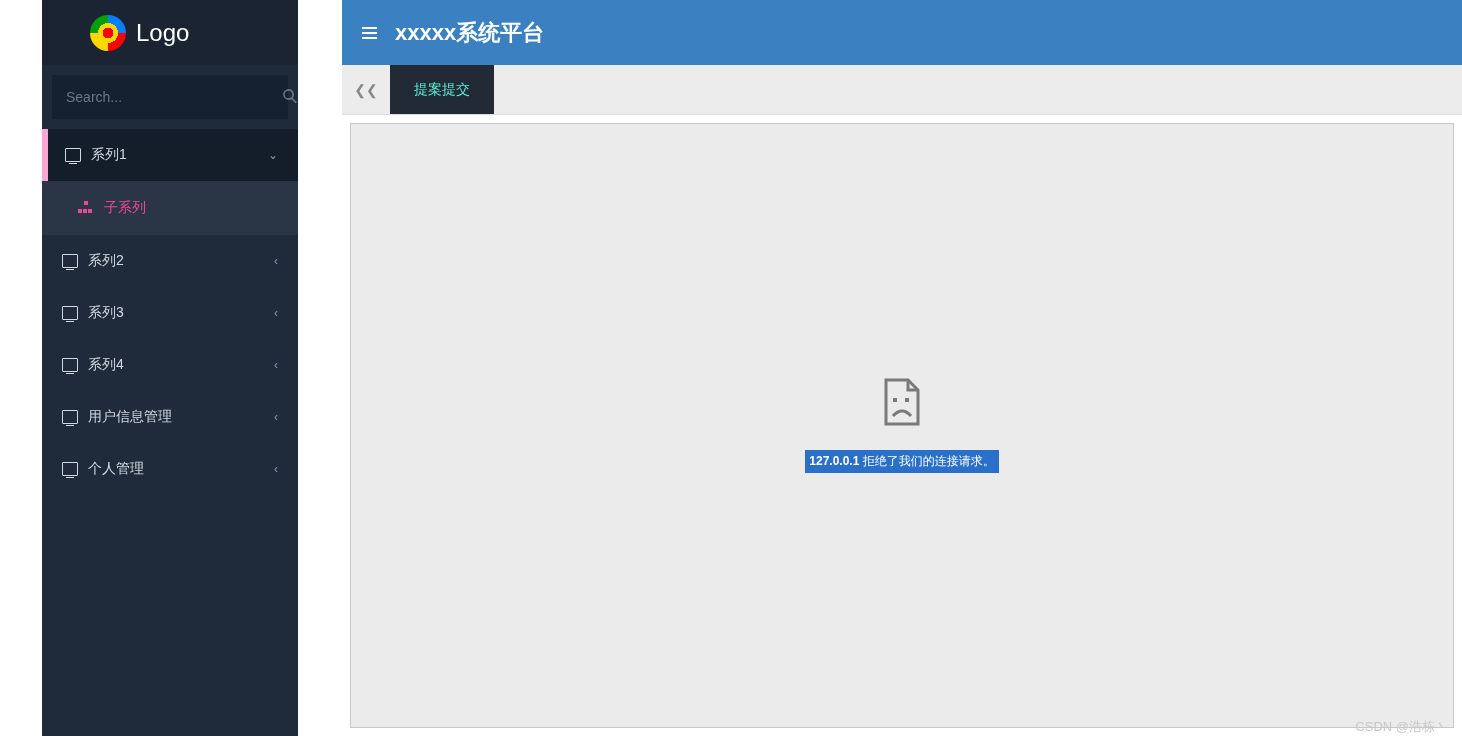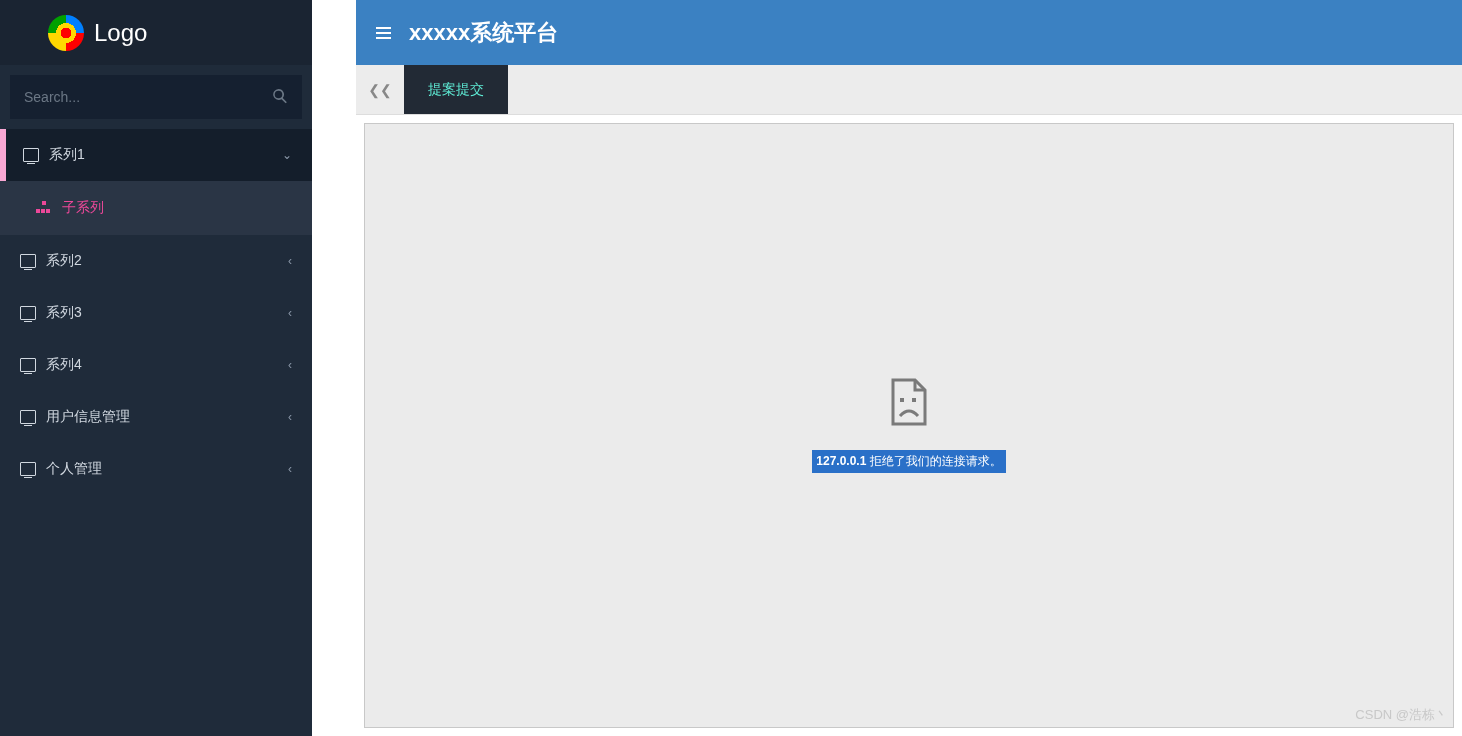--- a/index.html
+++ b/index.html
@@ -1,20 +1,20 @@
 <!DOCTYPE html>
 <html><head>
 <meta charset="utf-8">
 <style>
 * { margin: 0; padding: 0; box-sizing: border-box; }
 body { font-family: "Microsoft YaHei", Arial, sans-serif; font-size: 14px; overflow: hidden; }
 .app { display: flex; height: 736px; width: 1462px; }
 
 
-.sidebar { width: 312px; background: #1f2b3a; display: flex; flex-direction: column; flex-shrink: 0; }
+.sidebar { width: 256px; background: #1f2b3a; display: flex; flex-direction: column; flex-shrink: 0; margin-left: 42px; }
 .logo-area { height: 65px; display: flex; align-items: center; padding-left: 48px; background: #1a2432; }
 .logo-img { width: 36px; height: 36px; border-radius: 50%; margin-right: 10px; background: conic-gradient(#0080ff 0 90deg, #ff0000 90deg 180deg, #ffd700 180deg 270deg, #00a000 270deg 360deg); position: relative; }
 .logo-img::after { content:''; position:absolute; inset:5px; background: radial-gradient(circle, #ff0000 0 30%, #ffd700 30% 55%, transparent 55%); border-radius:50%; }
 .logo-text { color: #fff; font-size: 24px; font-weight: 300; }
 .search-wrap { padding: 10px; }
 .search-box { background: #152030; display: flex; align-items: center; padding: 0 14px; height: 44px; gap: 35px; }
 .search-input { flex: 1; background: transparent; border: none; color: #8a97a8; font-size: 14px; outline: none; }
 .search-input::placeholder { color: #6b7785; }
 .search-icon-btn svg { width: 16px; height: 16px; fill: #6b7785; }
 
@@ -42,21 +42,21 @@
 .tab-bar { height: 50px; background: #ececec; display: flex; align-items: stretch; border-bottom: 1px solid #ddd; }
 .tab-collapse { width: 48px; display:flex; align-items:center; justify-content:center; color:#888; cursor:pointer; font-size:14px; }
 .tab { background: #222a35; color: #5eead4; display: flex; align-items: center; padding: 0 24px; font-size: 14px; cursor: pointer; }
 
 .content { flex: 1; padding: 8px; background: #fff; position: relative; }
 .frame { width: 100%; height: 100%; background: #ebebeb; border: 1px solid #c8c8c8; display: flex; flex-direction: column; align-items: center; justify-content: center; gap: 24px; }
 .error-icon { width: 40px; height: 48px; }
 .error-msg { background: #2a70c8; color: #fff; padding: 3px 4px; font-size: 12px; }
 .error-msg .ip { font-weight: bold; }
 
-.watermark { position: absolute; right: 14px; bottom: 12px; color: #c8c8c8; font-size: 13px; }
+.watermark { position: absolute; right: 14px; bottom: 0; color: #c8c8c8; font-size: 13px; }
 </style>
 </head>
 <body>
 
 <div class="app">
   <aside class="sidebar">
     <div class="logo-area">
       <div class="logo-img"></div>
       <span class="logo-text">Logo</span>
     </div>

